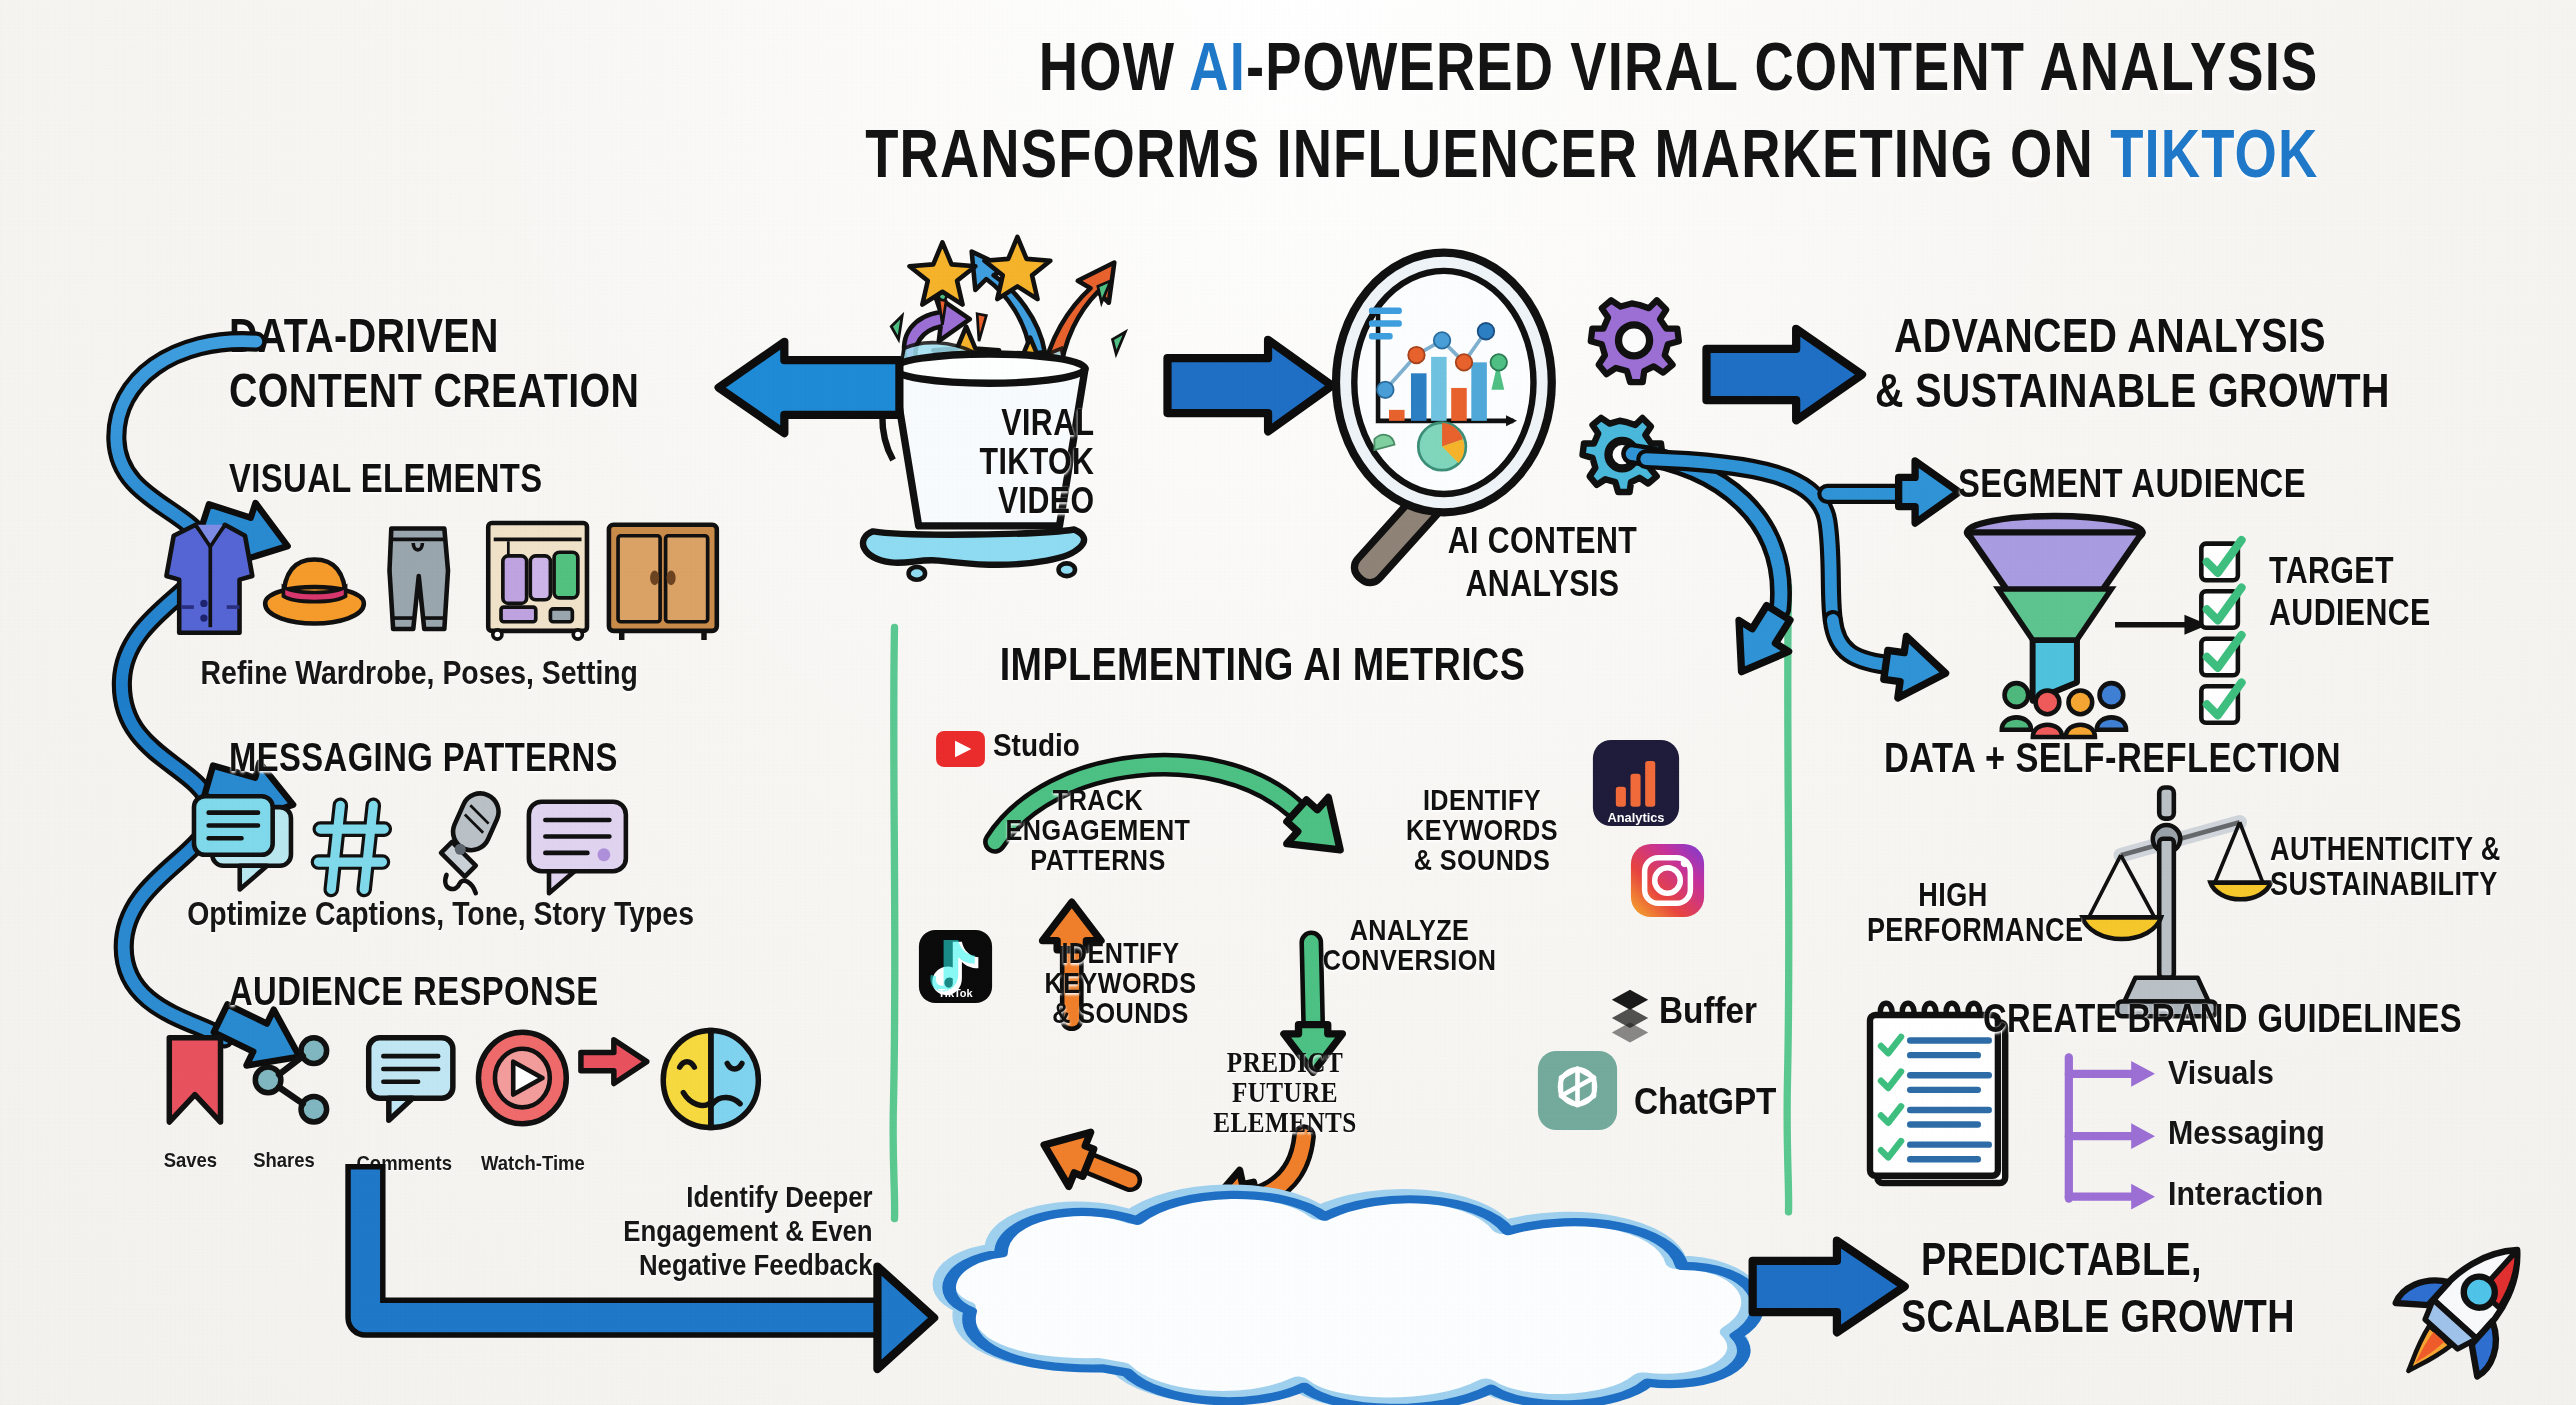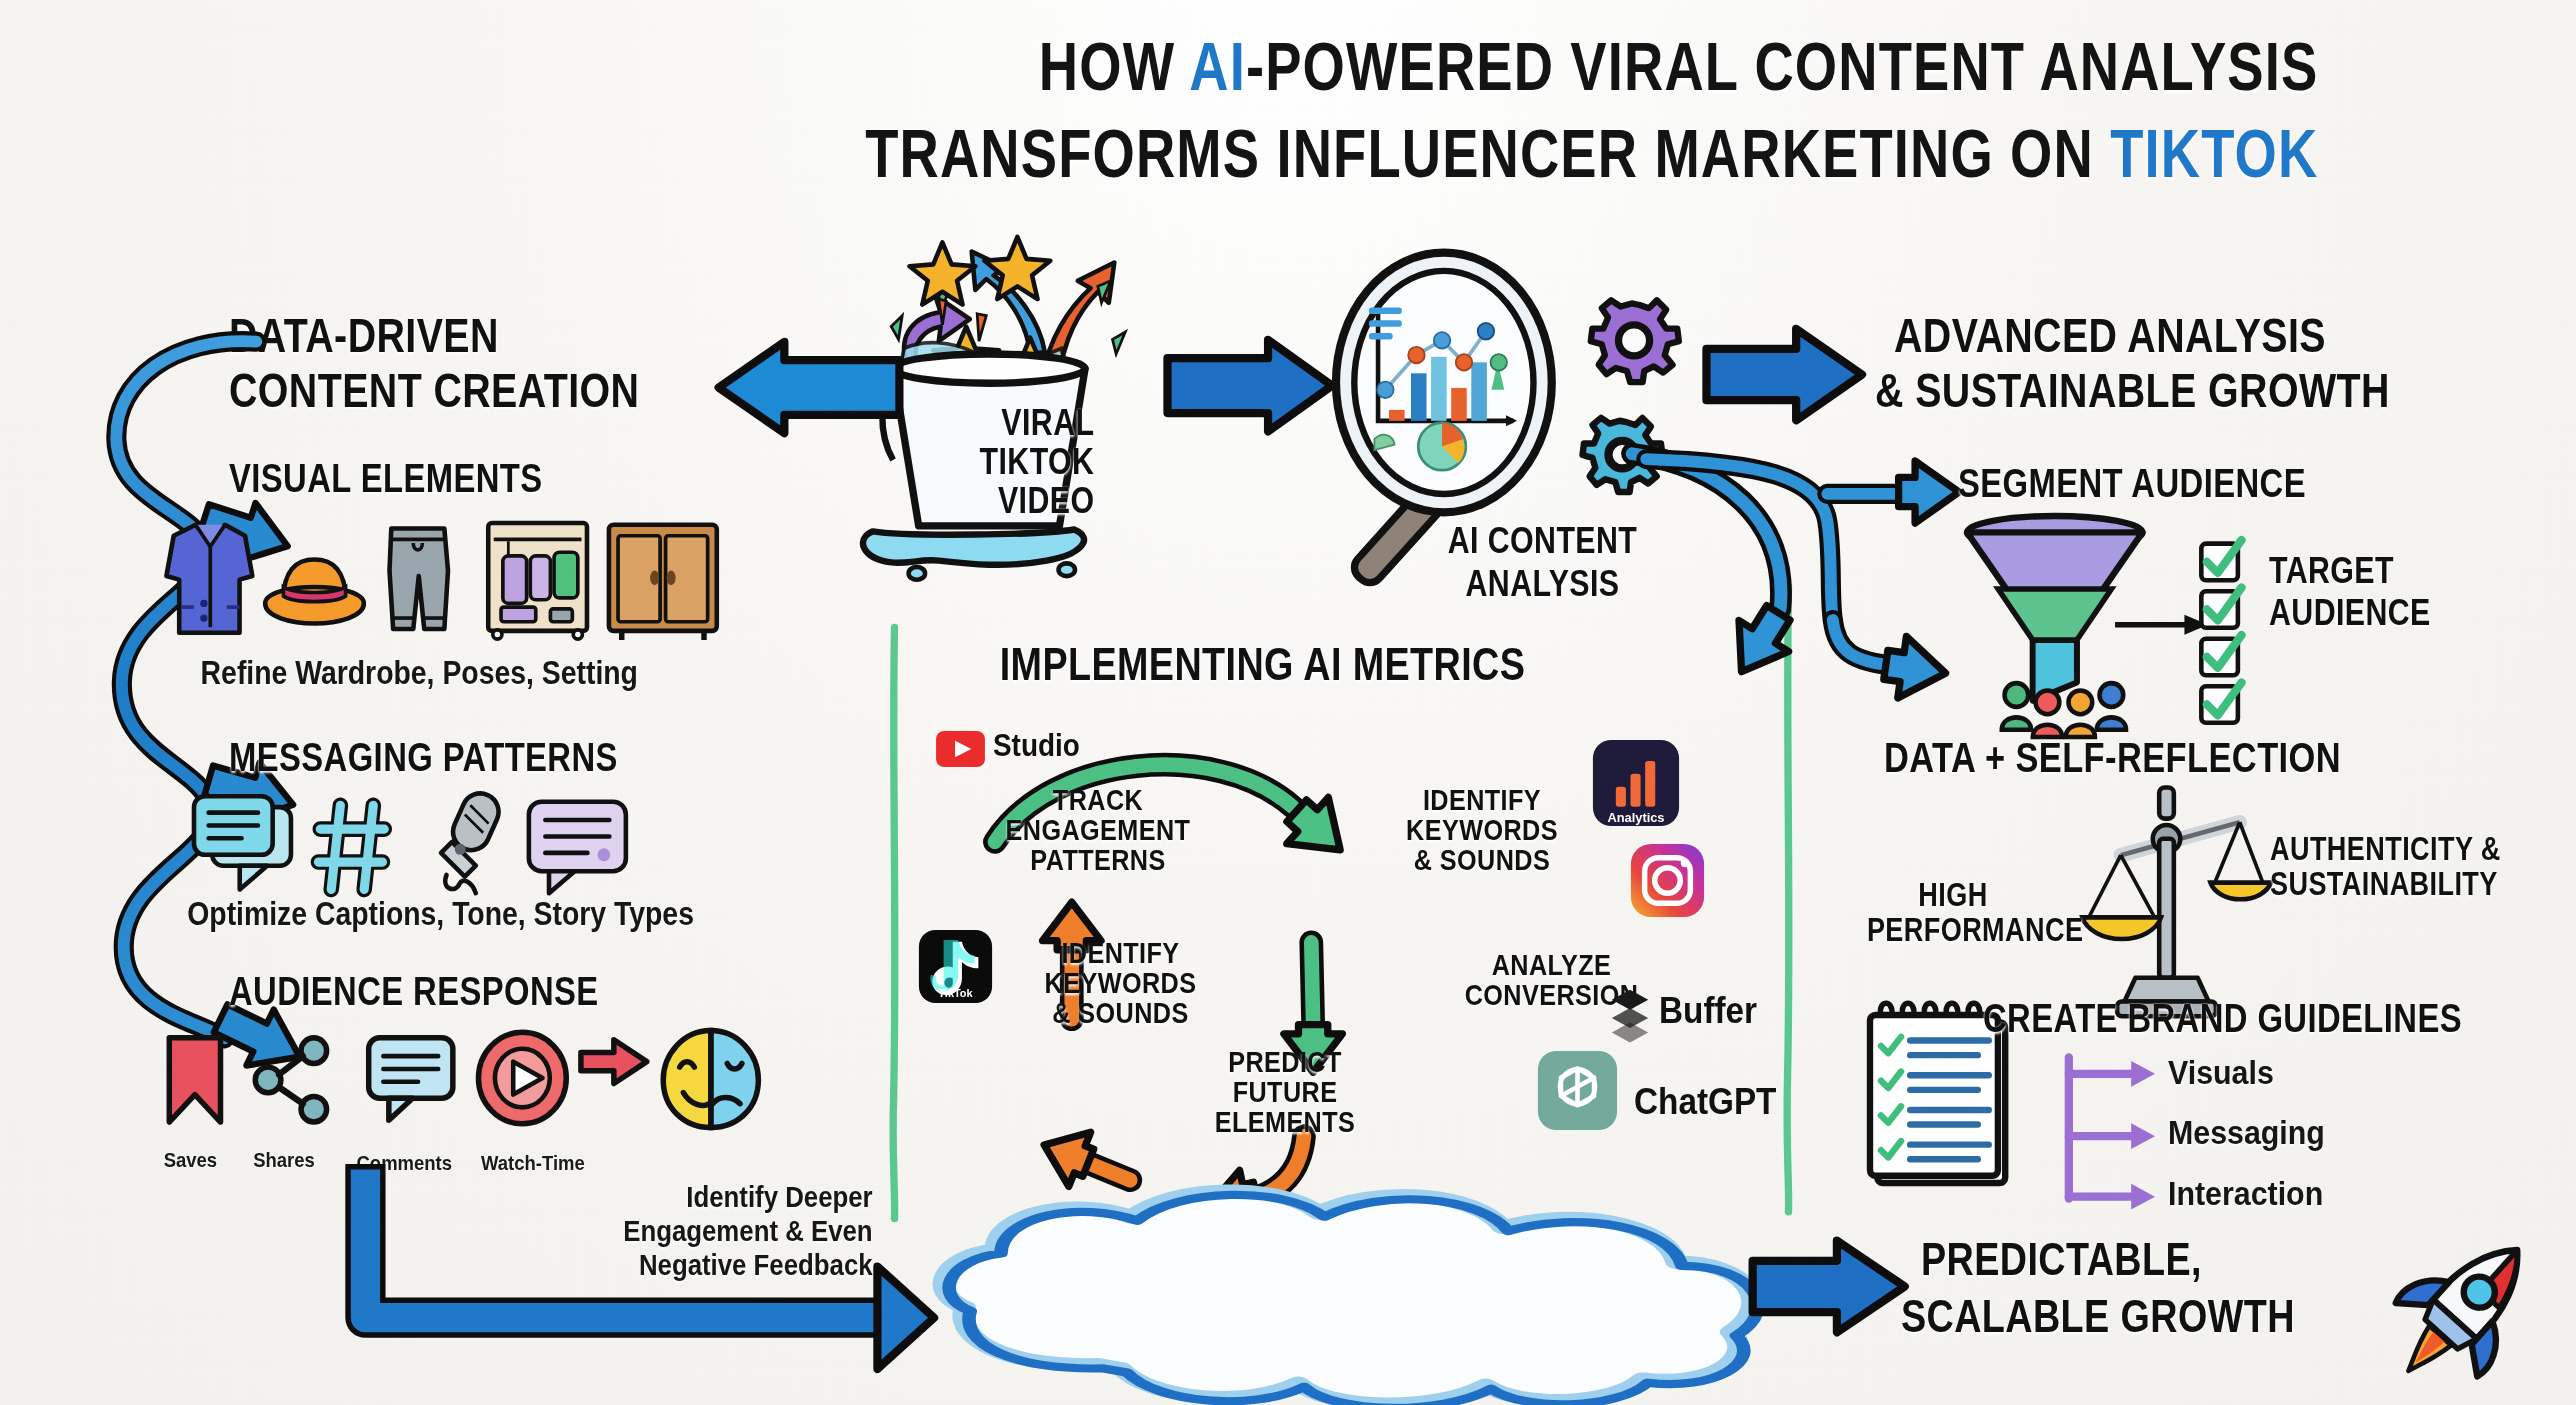--- a/index.html
+++ b/index.html
@@ -408,26 +408,26 @@
     <div class="cyc">ENGAGEMENT</div>
     <div class="cyc">PATTERNS</div>
   </div>
 
   <div class="lay ctrtxt" style="left:1363px;top:785px;width:238px;">
     <div class="cyc">IDENTIFY</div>
     <div class="cyc">KEYWORDS</div>
     <div class="cyc">&amp; SOUNDS</div>
   </div>
 
-  <div class="lay ctrtxt" style="left:1419px;top:915px;width:265px;margin-top:35px;">
+  <div class="lay ctrtxt" style="left:1277px;top:915px;width:265px;">
     <div class="cyc">ANALYZE</div>
     <div class="cyc">CONVERSION</div>
   </div>
 
-  <div class="lay ctrtxt" style="left:1180px;top:1047px;width:210px;">
+  <div class="lay ctrtxt" style="left:1180px;top:1047px;width:210px;font-family:Liberation Serif, serif;">
     <div class="cyc">PREDICT</div>
     <div class="cyc">FUTURE</div>
     <div class="cyc">ELEMENTS</div>
   </div>
 
   <div class="lay ctrtxt" style="left:1006px;top:938px;width:229px;">
     <div class="cyc">IDENTIFY</div>
     <div class="cyc">KEYWORDS</div>
     <div class="cyc">&amp; SOUNDS</div>
   </div>

